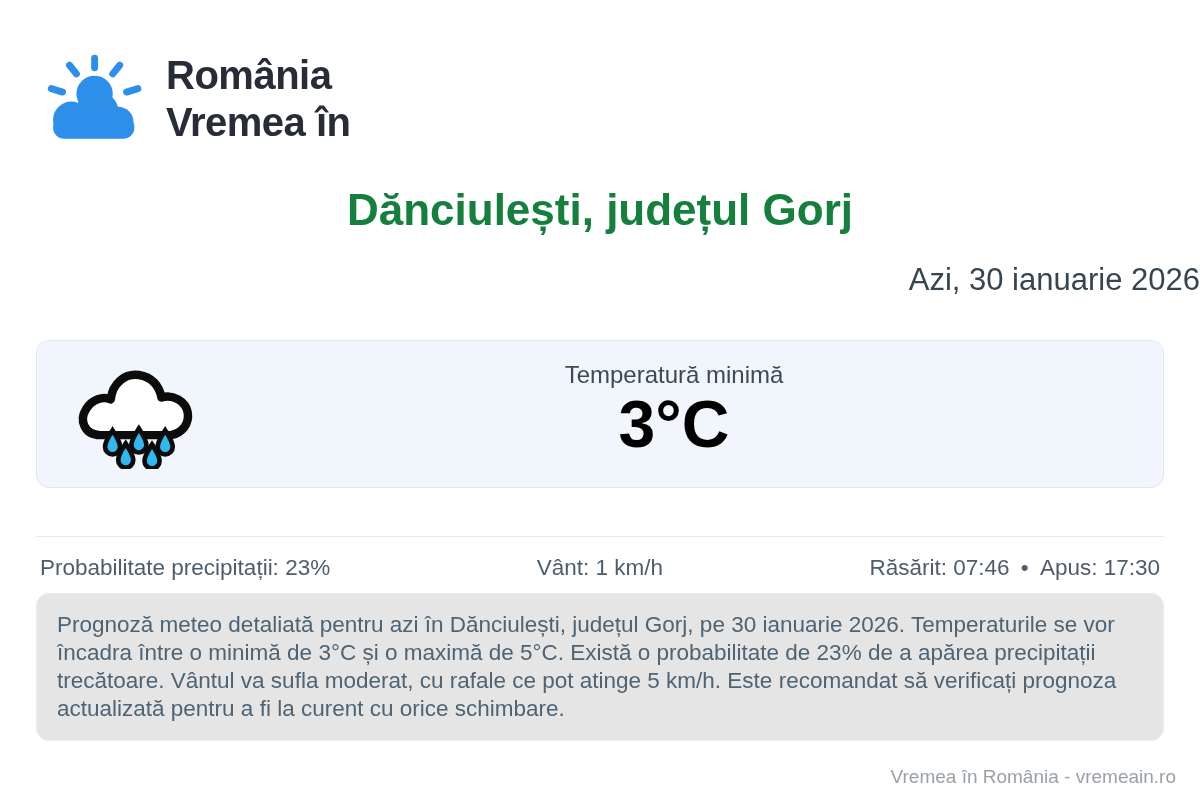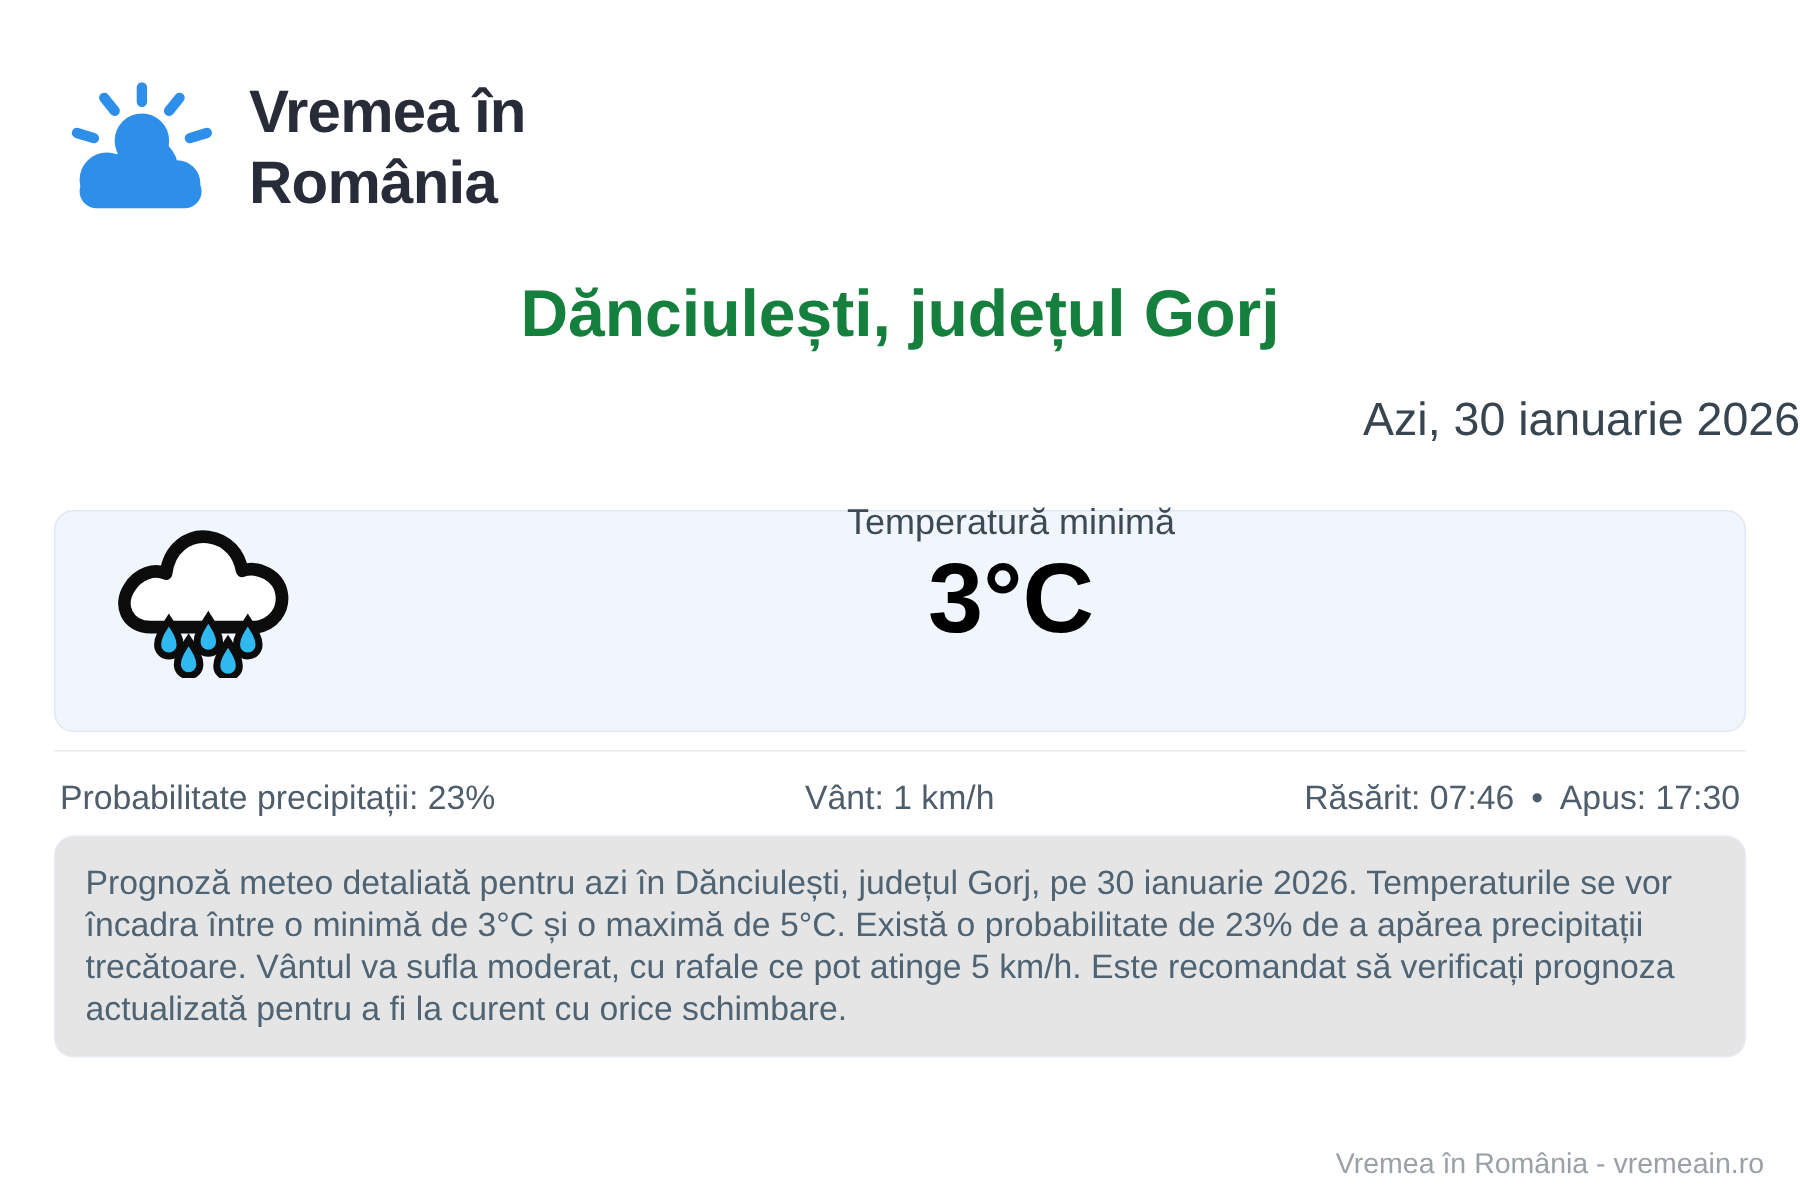--- a/index.html
+++ b/index.html
@@ -55,37 +55,37 @@
     margin: 42px 36px 0 36px;
   }
   .card {
     flex: 1;
     height: 148px;
     background: #f1f6fd;
     border: 1px solid #dfe8f3;
     border-radius: 13px;
     box-sizing: border-box;
     display: flex;
-    align-items: flex-start;
+    align-items: center;
     padding: 0 16px 0 38px;
   }
   .card-icon { flex: 0 0 126px; }
   .card-icon svg { display: block; }
   .card-text { flex: 1; text-align: center; margin-top: -6px; }
   .card-label { font-size: 24px; color: #3c4a55; }
   .card-value {
     font-size: 66px;
     font-weight: 700;
     line-height: 1.08;
     color: #000000;
   }
 
   
   .stats {
-    margin: 12px 36px 0 36px;
+    margin: 48px 36px 0 36px;
     border-top: 1px solid #e6eaef;
     padding: 18px 4px 0 4px;
     display: flex;
     justify-content: space-between;
     align-items: center;
     font-size: 22.5px;
     color: #4e5d6c;
   }
 
   
@@ -127,22 +127,22 @@
         <g fill="#2e8feb">
           <circle cx="63" cy="46" r="21"></circle>
           <circle cx="36" cy="76" r="21"></circle>
           <circle cx="66" cy="68" r="25"></circle>
           <circle cx="90" cy="79" r="18"></circle>
           <rect x="15" y="72" width="94" height="26" rx="13"></rect>
         </g>
       </svg>
     </span>
     <div class="logo-text">
+      <div>România</div>
       <div>Vremea în</div>
-      <div>România</div>
     </div>
   </div>
 
   <div class="title">Dănciulești, județul Gorj</div>
   <div class="date">Azi, 30 ianuarie 2026</div>
 
   <div class="cards">
 
     <div class="card">
       <span class="card-icon">

